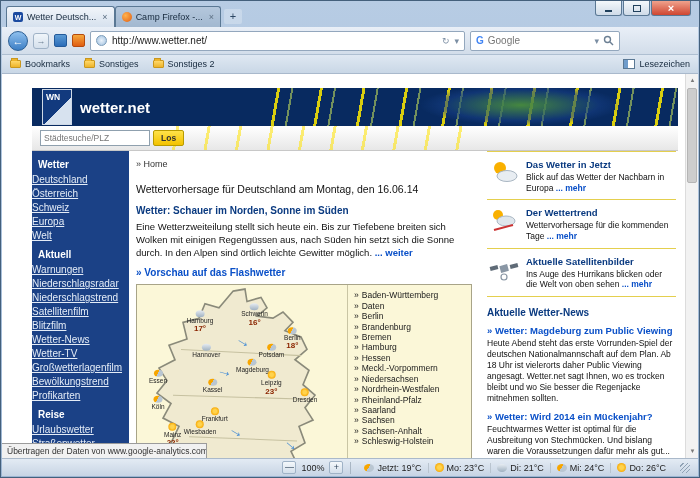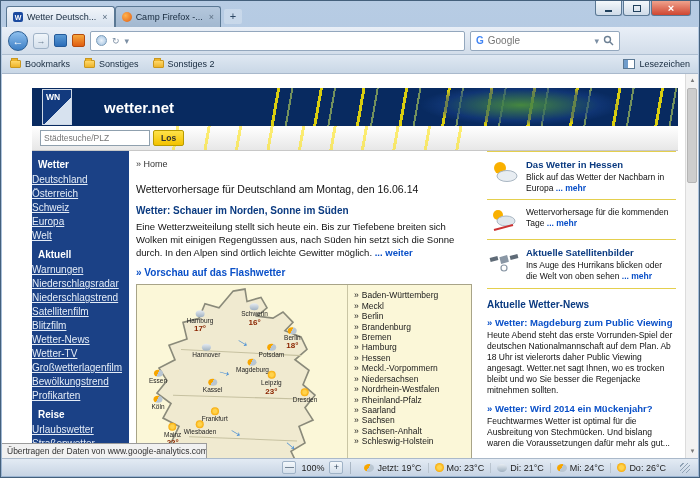--- a/index.html
+++ b/index.html
@@ -67,21 +67,21 @@
 
   .page { position:absolute; top:0; left:30px; right:20px; bottom:0; }
 
   .siteheader { position:absolute; top:14px; left:0; right:0; height:38px; background:#082a60; display:flex; align-items:center; overflow:hidden; }
   .siteheader::after { content:""; position:absolute; top:0; right:0; bottom:0; width:64%;
       background:
         radial-gradient(ellipse 130px 26px at 62% 45%, rgba(72,140,62,.95), rgba(22,62,132,.55) 60%, transparent 78%),
         repeating-linear-gradient(100deg, transparent 0 12px, rgba(255,235,0,.85) 12px 15px, transparent 15px 26px, rgba(205,230,90,.55) 26px 28px, transparent 28px 42px); }
   .logo-box { width:30px; height:36px; margin:0 8px 0 10px; background:linear-gradient(135deg,#123a7e 58%,#d7e2ef 58%);
               border:1px solid #cfd9e6; padding:2px 0 0 3px; font-size:8.5px; font-weight:bold; color:#fff; position:relative; z-index:2; flex:none; }
-  .site-title { color:#fff; font-size:15px; font-weight:bold; position:relative; z-index:2;margin-left:24px; }
+  .site-title { color:#fff; font-size:15px; font-weight:bold; position:relative; z-index:2; }
 
   .searchrow { position:absolute; top:52px; left:0; right:0; height:25px; background:linear-gradient(#ffffff,#e7e7e7);
                border-bottom:1px solid #c8c8c8; display:flex; align-items:center; padding-left:8px; gap:3px; overflow:hidden; }
   .searchrow::before { content:""; position:absolute; left:130px; top:0; bottom:0; width:300px;
       background:repeating-linear-gradient(100deg, transparent 0 14px, rgba(255,226,0,.55) 14px 17px, transparent 17px 31px); }
   .cityinput { width:110px; height:16px; border:1px solid #8fa0ae; font-size:8.5px; padding:1px 3px; color:#777;
                font-family:"Liberation Sans",sans-serif; position:relative; z-index:1; }
   .losbtn { height:16px; padding:0 7px; background:linear-gradient(#ffe24a,#f3c200); border:1px solid #b89b00; border-radius:2px;
             font-size:8.5px; font-weight:bold; color:#333; cursor:pointer; position:relative; z-index:1; }
 
@@ -171,20 +171,21 @@
     <div class="wb close">×</div>
   </div>
 
   <div class="navbar">
     <div class="backbtn">←</div>
     <div class="fwdbtn">→</div>
     <div class="extbtn ext-blue"></div>
     <div class="extbtn ext-orange"></div>
     <div class="urlbar">
       <span class="globe"></span>
+      <input class="urltext" value="http://www.wetter.net/" style="">
       <span class="url-ico">↻</span>
       <span class="url-ico">▾</span>
     </div>
     <div class="searchbar">
       <span class="g-logo">G</span>
       <input class="searchtext" placeholder="Google" style="">
       <span class="url-ico">▾</span>
       <svg width="11" height="11" viewBox="0 0 11 11">
         <circle cx="4.5" cy="4.5" r="3" fill="none" stroke="#6b7f93" stroke-width="1.4"></circle>
         <line x1="7" y1="7" x2="10" y2="10" stroke="#6b7f93" stroke-width="1.4"></line>
@@ -335,21 +336,21 @@
                 <div class="wind-arrow" style="left: 44%; top: 64%; transform: rotate(30deg);">→</div>
                 <div class="wind-arrow" style="left: 70%; top: 70%; transform: rotate(40deg);">→</div>
               </div>
             <div class="states">
                 <div class="state-item">
                   <div class="state-arrow">»</div>
                   <div class="state-label">Baden-Württemberg</div>
                 </div>
                 <div class="state-item">
                   <div class="state-arrow">»</div>
-                  <div class="state-label">Meckl</div>
+                  <div class="state-label">Daten</div>
                 </div>
                 <div class="state-item">
                   <div class="state-arrow">»</div>
                   <div class="state-label">Berlin</div>
                 </div>
                 <div class="state-item">
                   <div class="state-arrow">»</div>
                   <div class="state-label">Brandenburg</div>
                 </div>
                 <div class="state-item">
@@ -401,34 +402,35 @@
         </div>
 
         <div class="rightcol">
           <div class="promos">
             <div class="promo">
               <svg class="promo-icon" viewBox="0 0 30 26">
                 <circle cx="11" cy="9" r="6" fill="#f9b000"></circle>
                 <ellipse cx="18" cy="17" rx="10" ry="5.5" fill="#e8edf2" stroke="#a9b6c2" stroke-width="1"></ellipse>
               </svg>
               <div>
-                <div class="promo-title">Das Wetter in Hessen</div>
+                <div class="promo-title">Das Wetter in Jetzt</div>
                 <div class="promo-body">
                   <span>Blick auf das Wetter der Nachbarn in Europa </span>
                   <span class="more">... mehr</span>
                 </div>
               </div>
             </div>
             <div class="promo">
               <svg class="promo-icon" viewBox="0 0 30 26">
                 <circle cx="9" cy="8" r="5" fill="#f9b000"></circle>
                 <ellipse cx="17" cy="14" rx="9" ry="5" fill="#dfe6ec" stroke="#a9b6c2" stroke-width="1"></ellipse>
                 <path d="M5,23 L24,18" stroke="#c33" stroke-width="2"></path>
               </svg>
               <div>
+                <div class="promo-title">Der Wettertrend</div>
                 <div class="promo-body">
                   <span>Wettervorhersage für die kommenden Tage </span>
                   <span class="more">... mehr</span>
                 </div>
               </div>
             </div>
             <div class="promo">
               <svg class="promo-icon" viewBox="0 0 30 26">
                 <rect x="11" y="9" width="8" height="7" fill="#8a97a5" transform="rotate(-15 15 12)"></rect>
                 <rect x="1" y="10" width="8" height="4" fill="#5f6b77" transform="rotate(-15 5 12)"></rect>

